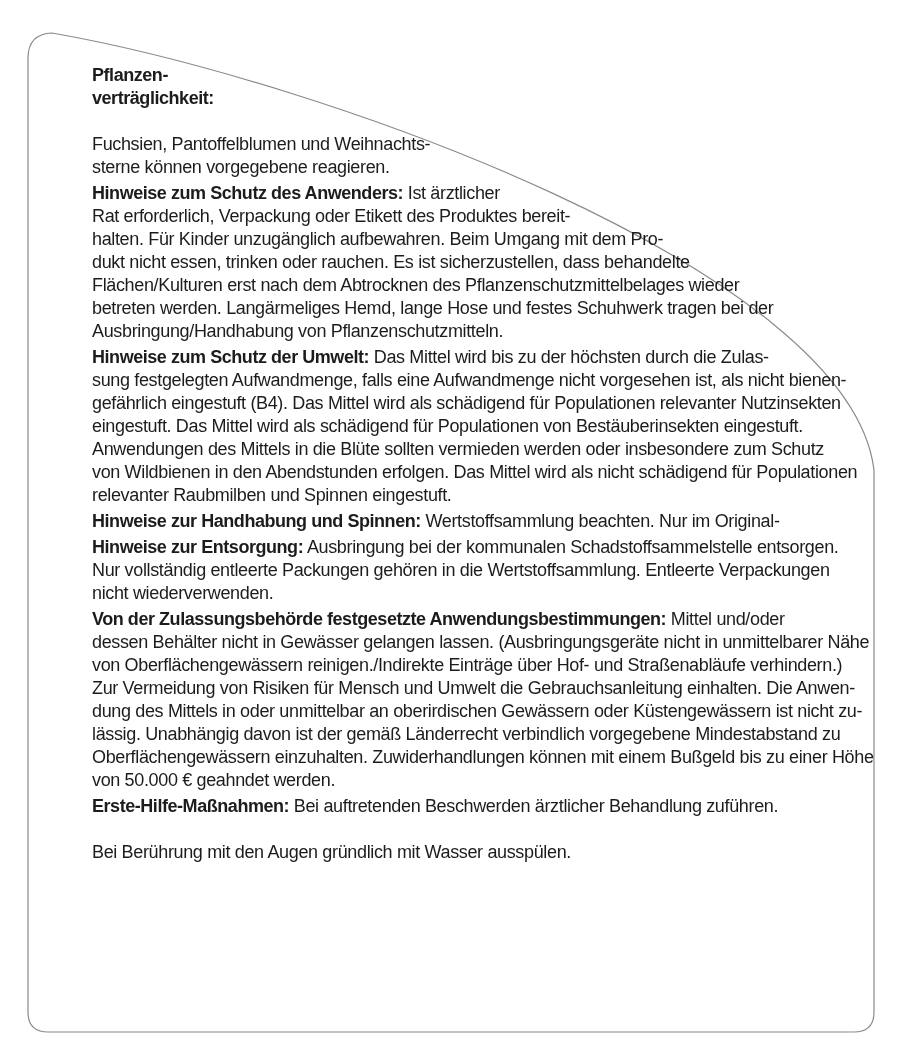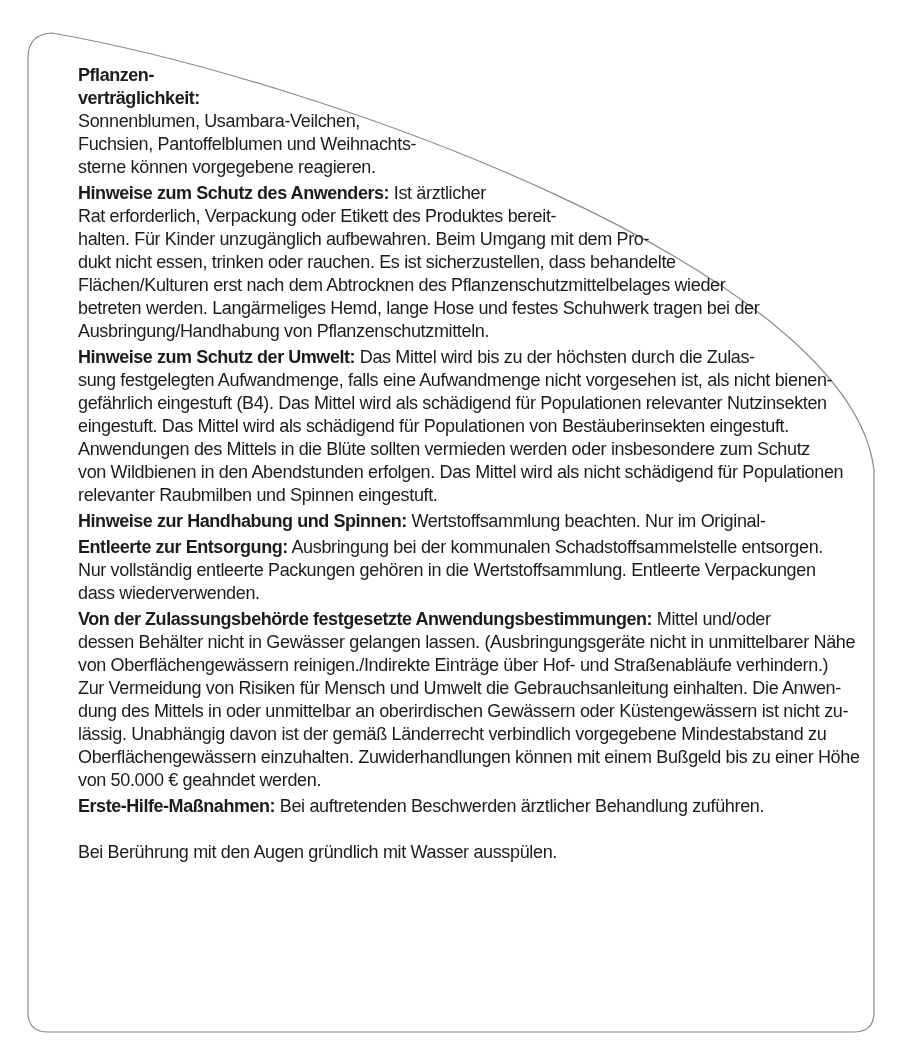--- a/index.html
+++ b/index.html
@@ -52,21 +52,21 @@
            L 28 58
            Q 28 34, 52 33
            C 320 80, 850 270, 874 470
            L 874 1012
            Q 874 1032, 854 1032
            L 48 1032
            Q 28 1032, 28 1012
            Z" fill="none" stroke="#8a8a8a" stroke-width="1.2"></path>
 </svg>
 
-<div class="label-text" id="text-root" style="color: rgb(28, 28, 28);">
-    <p class="para"><span class="bold">Pflanzen-</span><br><span class="bold">verträglichkeit:</span><br><span class="reg">Sonnenblumen, Usambara-Veilchen,</span><br><span class="reg">Fuchsien, Pantoffelblumen und Weihnachts-</span><br><span class="reg">sterne können vorgegebene reagieren.</span></p>
+<div class="label-text" id="text-root" style="color: rgb(28, 28, 28); margin-left: 14px;">
+    <p class="para"><span class="bold">Pflanzen-</span><br><span class="bold">verträglichkeit:</span><br><br><span class="reg">Fuchsien, Pantoffelblumen und Weihnachts-</span><br><span class="reg">sterne können vorgegebene reagieren.</span></p>
     <p class="para"><span class="bold">Hinweise zum Schutz des Anwenders:</span><span class="reg"> Ist ärztlicher</span><br><span class="reg">Rat erforderlich, Verpackung oder Etikett des Produktes bereit-</span><br><span class="reg">halten. Für Kinder unzugänglich aufbewahren. Beim Umgang mit dem Pro-</span><br><span class="reg">dukt nicht essen, trinken oder rauchen. Es ist sicherzustellen, dass behandelte</span><br><span class="reg">Flächen/Kulturen erst nach dem Abtrocknen des Pflanzenschutzmittelbelages wieder</span><br><span class="reg">betreten werden. Langärmeliges Hemd, lange Hose und festes Schuhwerk tragen bei der</span><br><span class="reg">Ausbringung/Handhabung von Pflanzenschutzmitteln.</span></p>
     <p class="para"><span class="bold">Hinweise zum Schutz der Umwelt:</span><span class="reg"> Das Mittel wird bis zu der höchsten durch die Zulas-</span><br><span class="reg">sung festgelegten Aufwandmenge, falls eine Aufwandmenge nicht vorgesehen ist, als nicht bienen-</span><br><span class="reg">gefährlich eingestuft (B4). Das Mittel wird als schädigend für Populationen relevanter Nutzinsekten</span><br><span class="reg">eingestuft. Das Mittel wird als schädigend für Populationen von Bestäuberinsekten eingestuft.</span><br><span class="reg">Anwendungen des Mittels in die Blüte sollten vermieden werden oder insbesondere zum Schutz</span><br><span class="reg">von Wildbienen in den Abendstunden erfolgen. Das Mittel wird als nicht schädigend für Populationen</span><br><span class="reg">relevanter Raubmilben und Spinnen eingestuft.</span></p>
     <p class="para"><span class="bold">Hinweise zur Handhabung und Spinnen:</span><span class="reg"> Wertstoffsammlung beachten. Nur im Original-</span><br></p>
-    <p class="para"><span class="bold">Entleerte zur Entsorgung:</span><span class="reg"> Ausbringung bei der kommunalen Schadstoffsammelstelle entsorgen.</span><br><span class="reg">Nur vollständig entleerte Packungen gehören in die Wertstoffsammlung. Entleerte Verpackungen</span><br><span class="reg">dass wiederverwenden.</span></p>
+    <p class="para"><span class="bold">Hinweise zur Entsorgung:</span><span class="reg"> Ausbringung bei der kommunalen Schadstoffsammelstelle entsorgen.</span><br><span class="reg">Nur vollständig entleerte Packungen gehören in die Wertstoffsammlung. Entleerte Verpackungen</span><br><span class="reg">nicht wiederverwenden.</span></p>
     <p class="para"><span class="bold">Von der Zulassungsbehörde festgesetzte Anwendungsbestimmungen:</span><span class="reg"> Mittel und/oder</span><br><span class="reg">dessen Behälter nicht in Gewässer gelangen lassen. (Ausbringungsgeräte nicht in unmittelbarer Nähe</span><br><span class="reg">von Oberflächengewässern reinigen./Indirekte Einträge über Hof- und Straßenabläufe verhindern.)</span><br><span class="reg">Zur Vermeidung von Risiken für Mensch und Umwelt die Gebrauchsanleitung einhalten. Die Anwen-</span><br><span class="reg">dung des Mittels in oder unmittelbar an oberirdischen Gewässern oder Küstengewässern ist nicht zu-</span><br><span class="reg">lässig. Unabhängig davon ist der gemäß Länderrecht verbindlich vorgegebene Mindestabstand zu</span><br><span class="reg">Oberflächengewässern einzuhalten. Zuwiderhandlungen können mit einem Bußgeld bis zu einer Höhe</span><br><span class="reg">von 50.000 € geahndet werden.</span></p>
     <p class="para"><span class="bold">Erste-Hilfe-Maßnahmen:</span><span class="reg"> Bei auftretenden Beschwerden ärztlicher Behandlung zuführen.</span><br><br><span class="reg">Bei Berührung mit den Augen gründlich mit Wasser ausspülen.</span></p>
   </div>
 
 </body></html>

